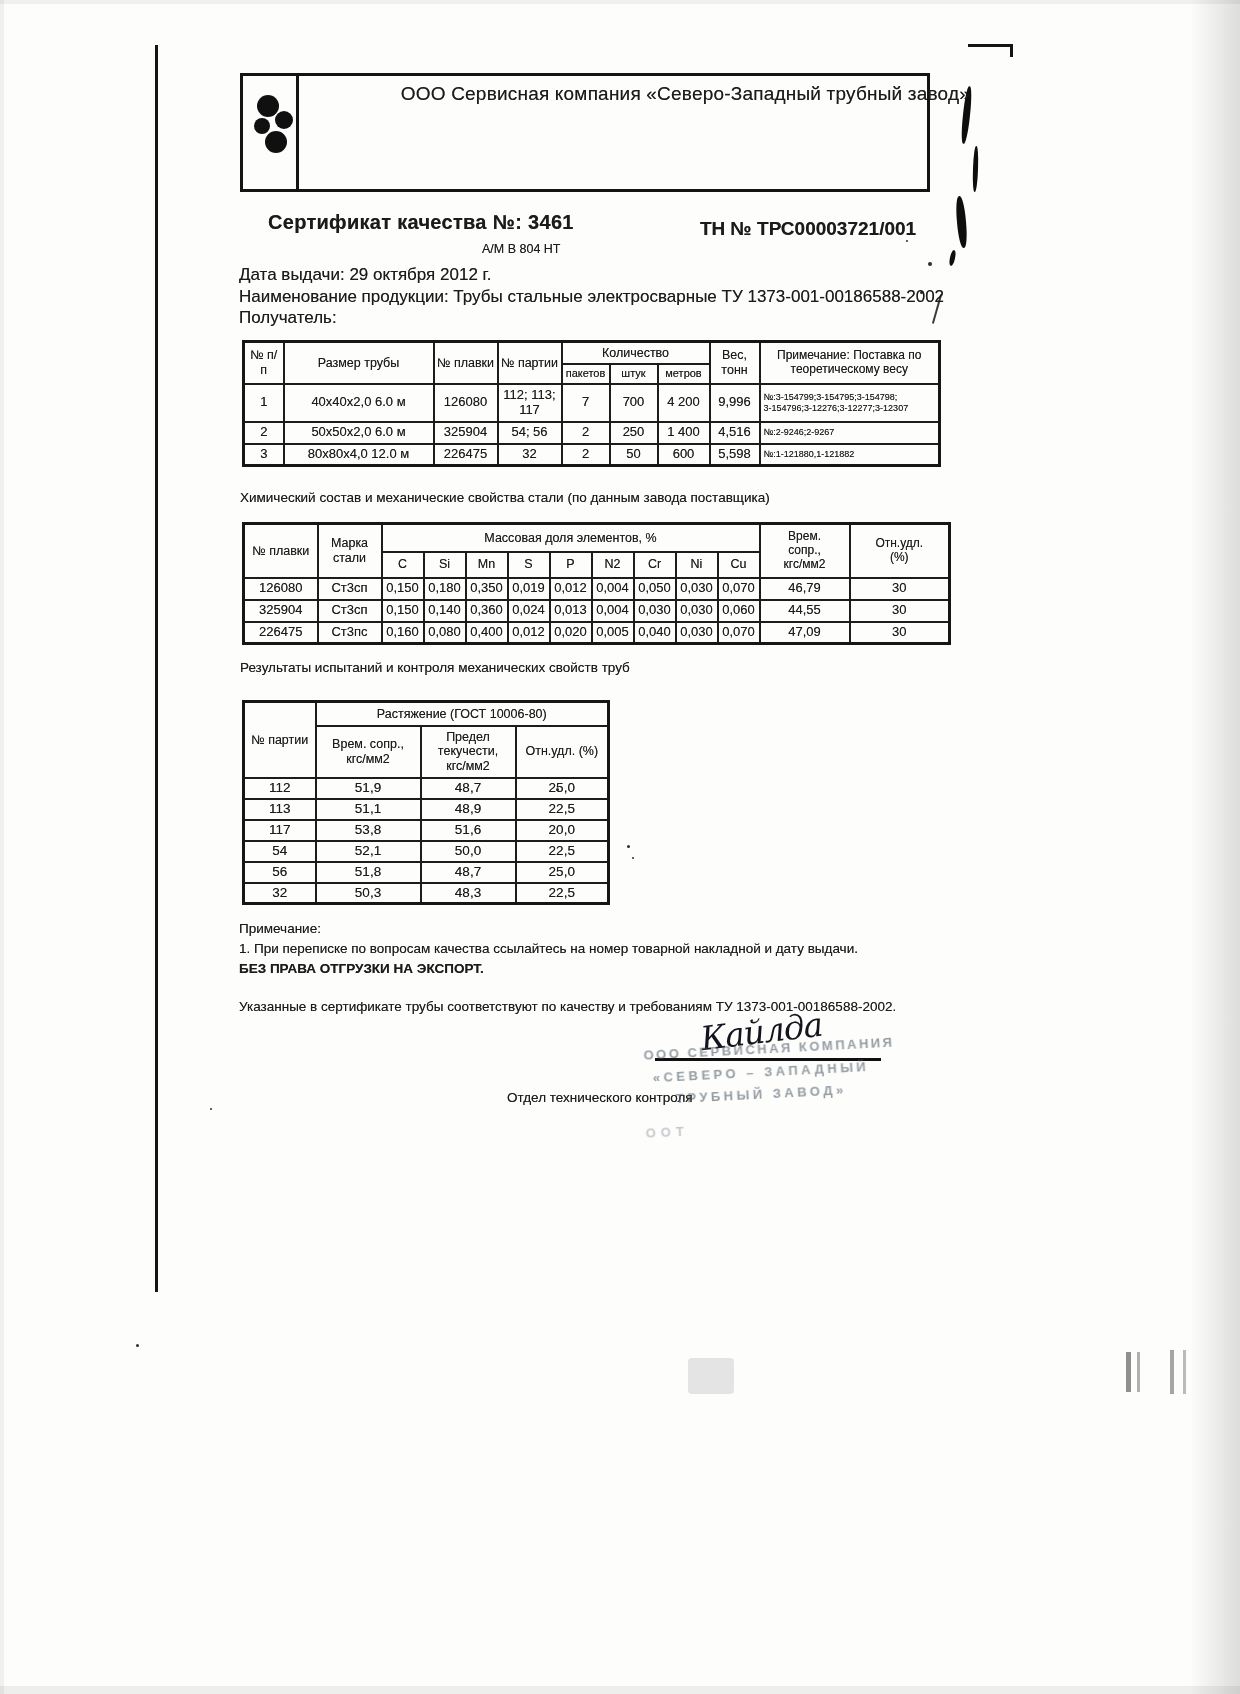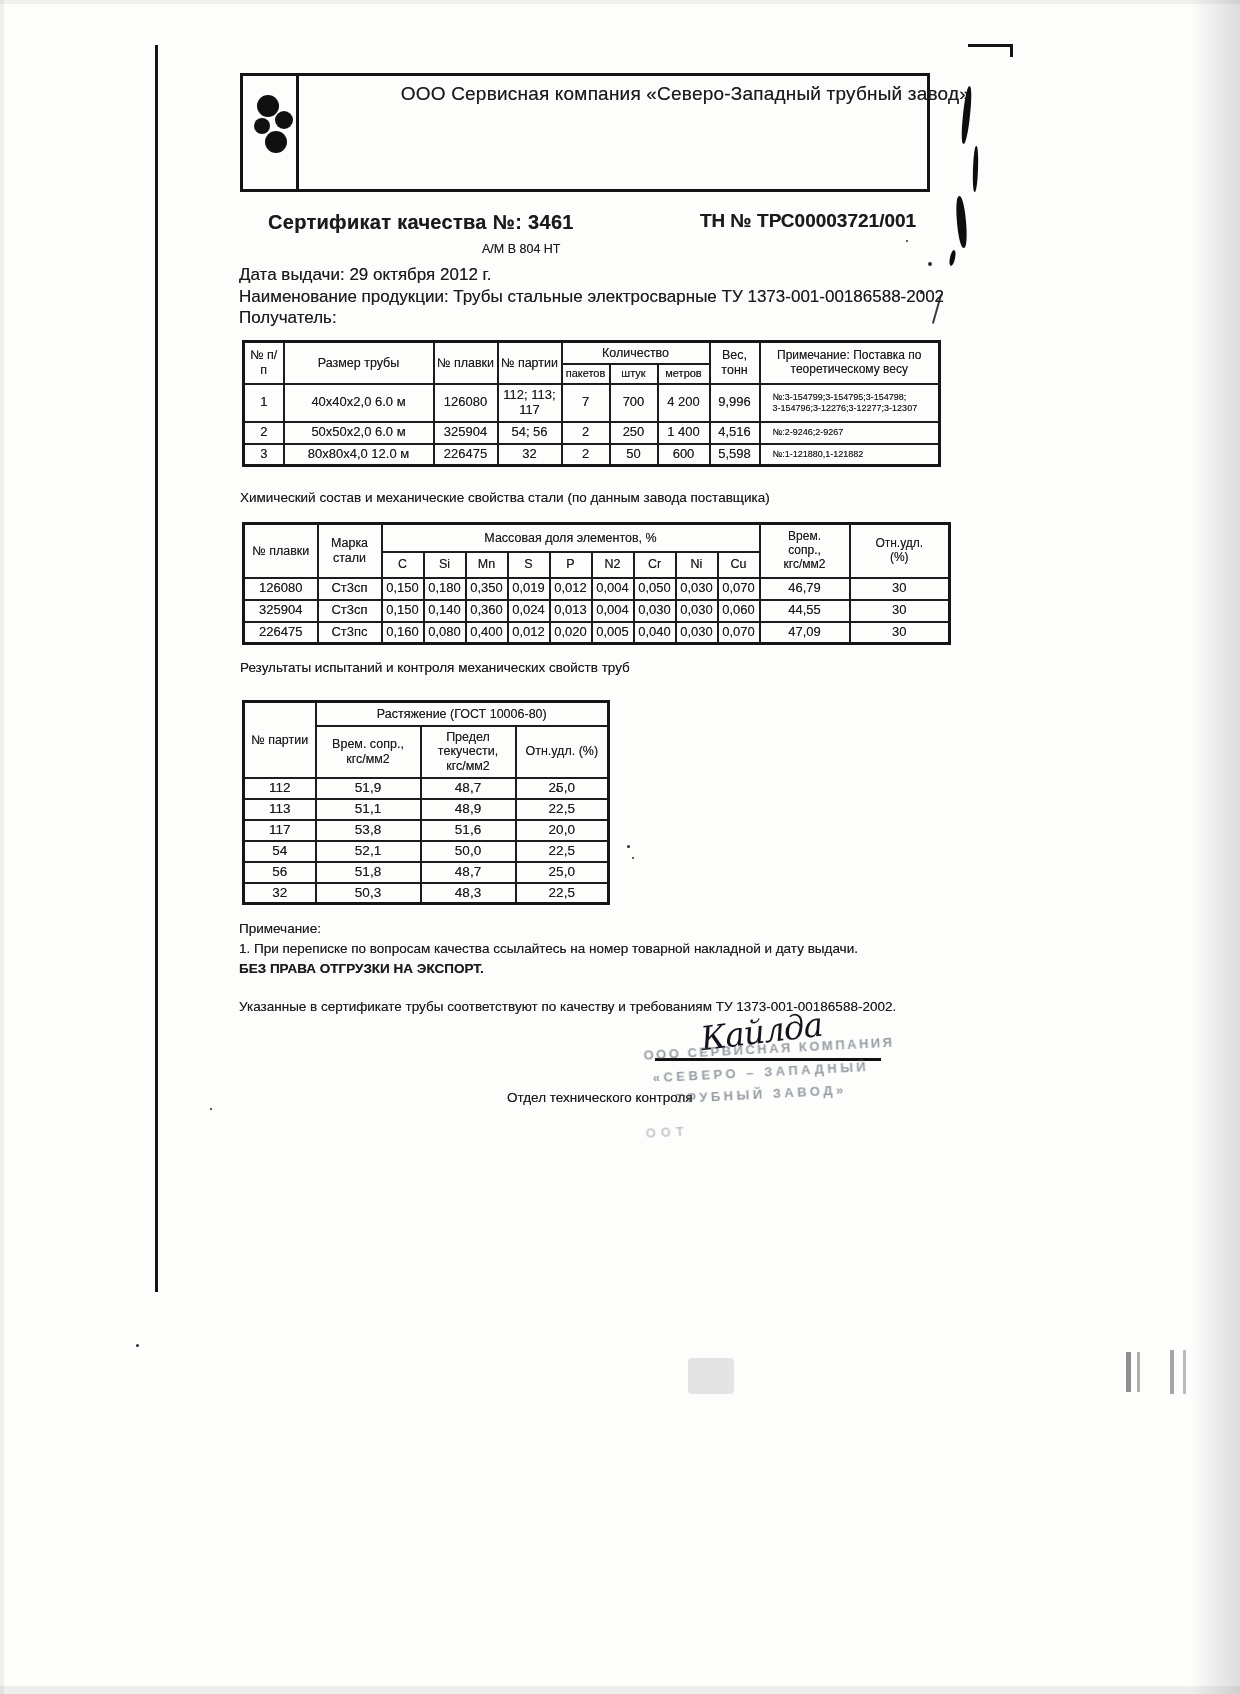--- a/index.html
+++ b/index.html
@@ -10,32 +10,32 @@
   .abs{position:absolute;}
   .ink{text-shadow:0 0 .5px rgba(0,0,0,.55);}
   .pre{white-space:pre-line;margin-left:33px;}
   
   #header-box{left:240px;top:73px;width:690px;height:119px;border:3px solid #141414;box-sizing:border-box;}
   #logo-cell{left:0;top:0;width:56px;height:113px;border-right:3px solid #141414;box-sizing:border-box;}
   #header-lines{left:56px;top:0;width:630px;height:115px;text-align:right;margin-left:41px;}
   .hline{position:absolute;width:100%;font-size:19px;letter-spacing:.2px;}
   
   .t-cert{left:268px;top:211px;font-size:20px;font-weight:bold;letter-spacing:.3px;}
-  .t-tn{left:700px;top:210px;font-size:19px;font-weight:bold;text-align:center;}
+  .t-tn{left:700px;top:218px;font-size:19px;font-weight:bold;text-align:center;}
   .t-code{left:482px;top:242px;font-size:12.5px;}
   .meta{left:239px;font-size:17px;}
   
   table.tbl{position:absolute;border-collapse:collapse;table-layout:fixed;border:3px solid #161616;}
   .tbl th,.tbl td{border:2px solid #1c1c1c;padding:0 2px;text-align:center;vertical-align:middle;
     font-weight:normal;font-size:13px;line-height:1.15;overflow:hidden;}
   .tbl th{font-size:12.5px;}
   .left{text-align:left;padding-left:7px;}
   .t1 tr.h1{height:22px}.t1 tr.h2{height:20px}.t1 tr.d0{height:38px}.t1 tr.d{height:22px}
   .t1 .note-h{font-size:12px;}
-  .t1 td.note{font-size:9px;text-align:left;line-height:1.2;padding:0 12px;}
+  .t1 td.note{font-size:9px;text-align:left;line-height:1.2;padding:0 3px;}
   .t2 tr.h1{height:28px}.t2 tr.h2{height:26px}.t2 tr.d{height:22px}
   .t2 th.small{font-size:12px;}
   .t3 tr.h1{height:24px}.t3 tr.h2{height:52px}.t3 tr.d{height:21px}
   .t3 td{font-size:13.5px;}
   .sec-title{left:240px;font-size:13.5px;}
   
   .note-line{left:239px;font-size:13.5px;}
   .bold{font-weight:bold;}
   #sig-line{left:655px;top:1058px;width:226px;height:2.5px;background:#101010;}
   #signature{left:700px;top:1006px;width:220px;font-family:"DejaVu Serif",serif;font-style:italic;

